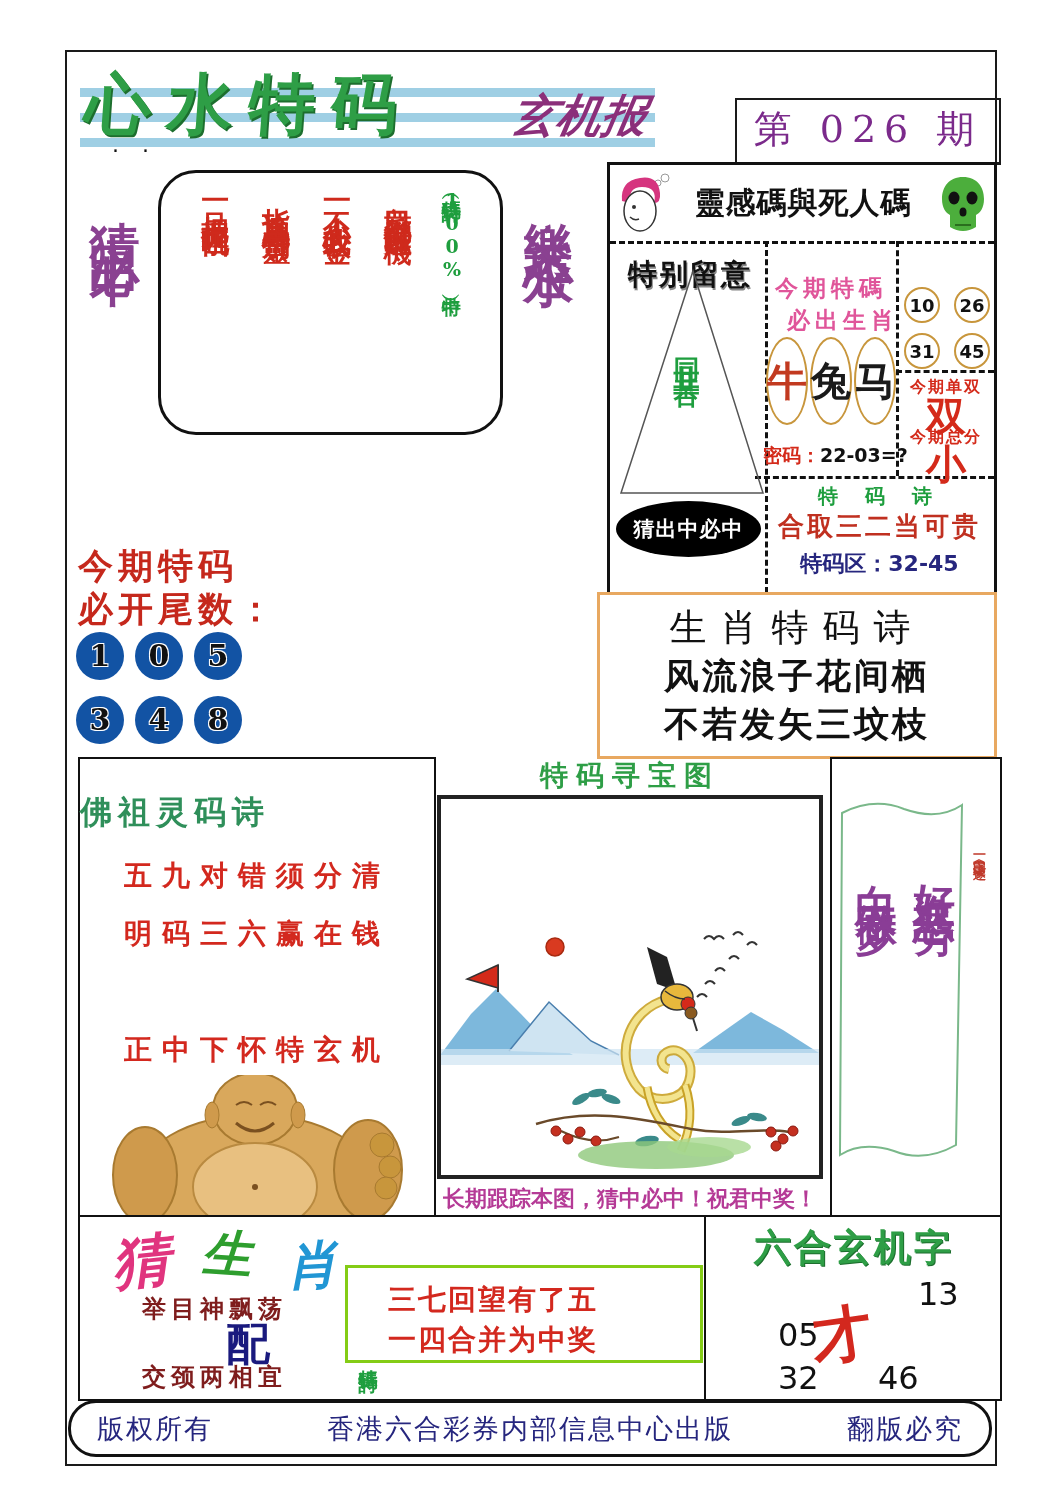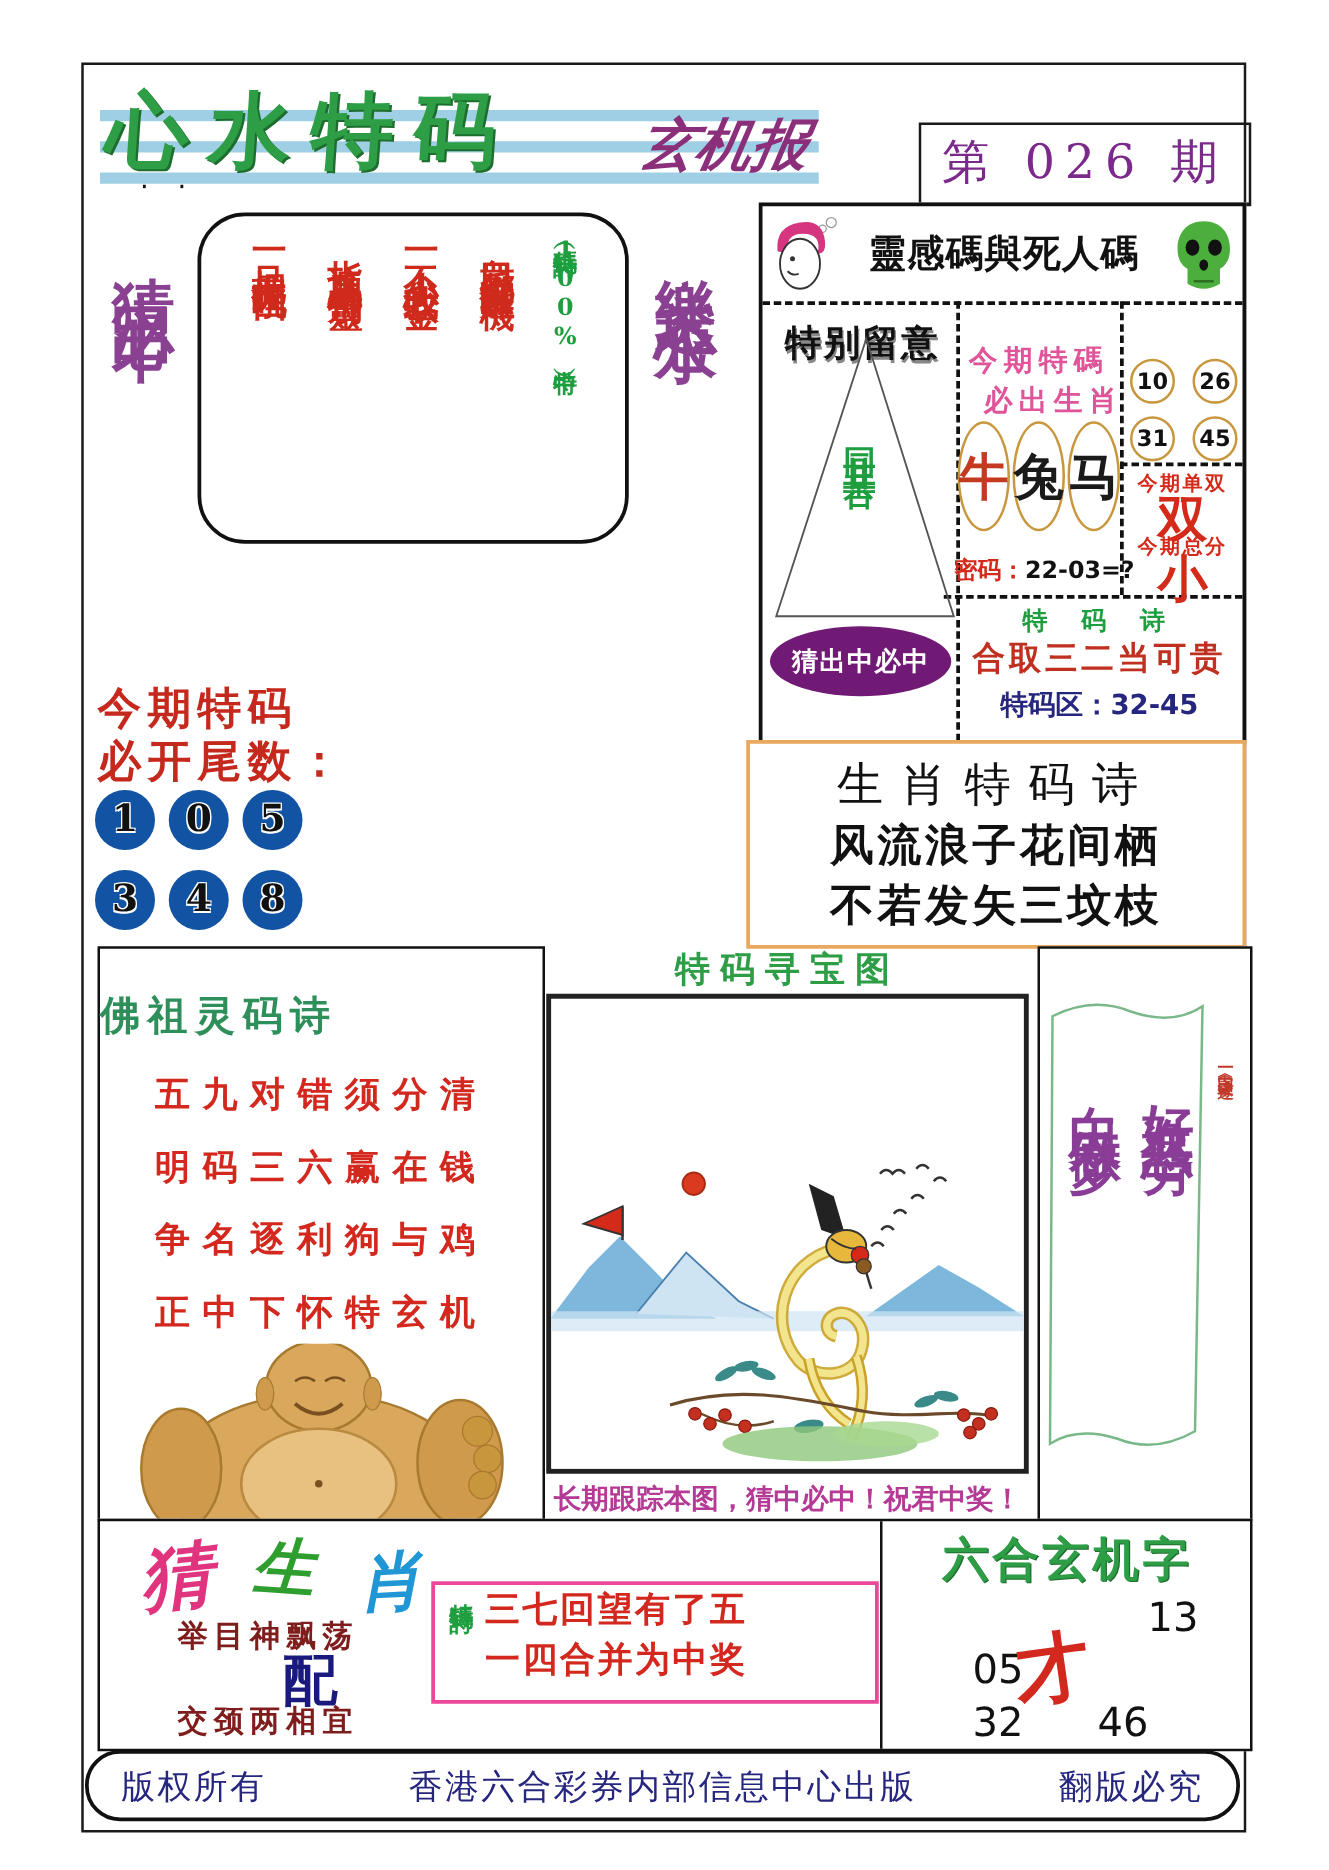--- a/index.html
+++ b/index.html
@@ -36,21 +36,21 @@
   
   .spirit-box{left:607px;top:162px;width:384px;height:428px;border:3px solid #111;background:#fff;}
   .spirit-title{left:58px;top:18px;width:270px;text-align:center;font-size:30px;font-weight:bold;
     color:#111;font-family:"DejaVu Serif",serif;letter-spacing:1px;}
   .dash-h{border-top:3px dashed #111;height:0;}
   .dash-v{border-left:3px dashed #111;width:0;}
   .special-note{left:6px;top:90px;width:148px;text-align:center;font-size:29px;font-weight:bold;
     color:#111;letter-spacing:2px;text-shadow:1px 2px 0 #888;}
   .tri-green{left:60px;top:172px;height:160px;font-size:26px;font-weight:bold;color:#1e9e3e;
     letter-spacing:8px;}
-  .red-oval{left:6px;top:336px;width:145px;height:56px;background:#701a75;border-radius:50%;
+  .red-oval{left:6px;top:336px;width:145px;height:56px;background:#000000;border-radius:50%;
     color:#fff;font-size:21px;font-weight:bold;text-align:center;line-height:56px;letter-spacing:1px;}
   .zhdr{left:158px;width:126px;text-align:center;font-size:23px;font-weight:bold;color:#e0559a;
     letter-spacing:5px;}
   .zrow{left:156px;top:172px;width:130px;display:flex;justify-content:space-between;}
   .zoval{width:38px;height:84px;border:2px solid #c8963c;border-radius:50%;display:flex;
     align-items:center;justify-content:center;font-size:40px;font-weight:bold;
     font-family:"DejaVu Serif",serif;color:#1a1a1a;}
   .zoval:first-child{color:#c23a20;}
   .pw{left:153px;top:278px;width:136px;font-size:19px;font-weight:bold;white-space:nowrap;}
   .pw .lbl{color:#d42a1a;}
@@ -108,22 +108,22 @@
   .bot-box{left:78px;top:1215px;width:920px;height:182px;border:2px solid #111;background:#fff;}
   .bot-div{left:624px;top:0;height:182px;border-left:2px solid #111;width:0;}
   .gz-char{position:absolute;font-weight:bold;font-style:italic;font-family:"DejaVu Serif",serif;}
   .gz1{left:32px;top:6px;font-size:58px;color:#e0347e;transform:rotate(-6deg);}
   .gz2{left:122px;top:4px;font-size:50px;color:#2e9e2e;transform:rotate(4deg);}
   .gz3{left:206px;top:14px;font-size:52px;color:#2196d4;transform:rotate(-3deg);}
   .gz-line{left:62px;width:210px;font-size:24px;font-weight:bold;
     color:#7f1d1d;letter-spacing:5px;font-family:"DejaVu Serif",serif;}
   .gz-mid{left:118px;top:98px;width:100px;text-align:center;font-size:44px;font-weight:bold;color:#1a1a7e;
     font-family:"DejaVu Serif",serif;}
-  .bp-box{left:265px;top:48px;width:358px;height:98px;border:3px solid #ec4899;display:flex;
-    align-items:flex-start;box-sizing:border-box;background:#fff;}
+  .bp-box{left:265px;top:48px;width:358px;height:98px;border:3px solid #84cc16;display:flex;
+    align-items:flex-end;box-sizing:border-box;background:#fff;}
   .bp-label{writing-mode:vertical-rl;text-orientation:upright;font-size:19px;font-weight:bold;
     color:#1e9e3e;margin:0 6px 0 8px;letter-spacing:2px;}
   .bp-lines{flex:1;}
   .bp-line{font-size:28px;font-weight:bold;color:#d3281e;letter-spacing:2px;line-height:40px;
     font-family:"DejaVu Serif",serif;white-space:nowrap;}
   .mx-title{left:636px;top:6px;width:276px;text-align:center;font-size:37px;font-weight:bold;
     color:#2e9e46;letter-spacing:3px;text-shadow:1px 1px 0 #1d6e2e;}
   .mx-num{position:absolute;font-size:32px;color:#111;}
   .mx-char{left:732px;top:78px;font-size:60px;font-weight:bold;color:#d3281e;transform:rotate(-8deg);
     font-family:"DejaVu Serif",serif;}
@@ -234,21 +234,20 @@
   <div class="abs zp-box">
     <div class="abs zp-title">生肖特码诗</div>
     <div class="abs zp-line" style="top:58px;">风流浪子花间栖</div>
     <div class="abs zp-line" style="top:106px;">不若发矢三坟枝</div>
   </div>
 
   <div class="abs bd-box">
     <div class="abs bd-title">佛祖灵码诗</div>
     <div class="abs bd-line" style="top:98px;">五九对错须分清</div>
     <div class="abs bd-line" style="top:156px;">明码三六赢在钱</div>
-    <div class="abs bd-line" style="top:214px;">争名逐利狗与鸡</div>
     <div class="abs bd-line" style="top:272px;">正中下怀特玄机</div>
     <svg class="abs" style="left:10px;bottom:0;" width="330" height="140" viewBox="0 0 330 140">
       <ellipse cx="165" cy="110" rx="120" ry="70" fill="#d9a85c" stroke="#a87a30" stroke-width="2"></ellipse>
       <ellipse cx="55" cy="100" rx="32" ry="48" fill="#cf9a4c" stroke="#a87a30" stroke-width="2"></ellipse>
       <ellipse cx="278" cy="95" rx="34" ry="50" fill="#cf9a4c" stroke="#a87a30" stroke-width="2"></ellipse>
       <circle cx="292" cy="70" r="12" fill="#c8963c" stroke="#a87a30"></circle>
       <circle cx="300" cy="92" r="11" fill="#c8963c" stroke="#a87a30"></circle>
       <circle cx="296" cy="113" r="11" fill="#c8963c" stroke="#a87a30"></circle>
       <ellipse cx="165" cy="34" rx="42" ry="36" fill="#d9a85c" stroke="#a87a30" stroke-width="2"></ellipse>
       <ellipse cx="122" cy="40" rx="7" ry="13" fill="#cf9a4c" stroke="#a87a30"></ellipse>

